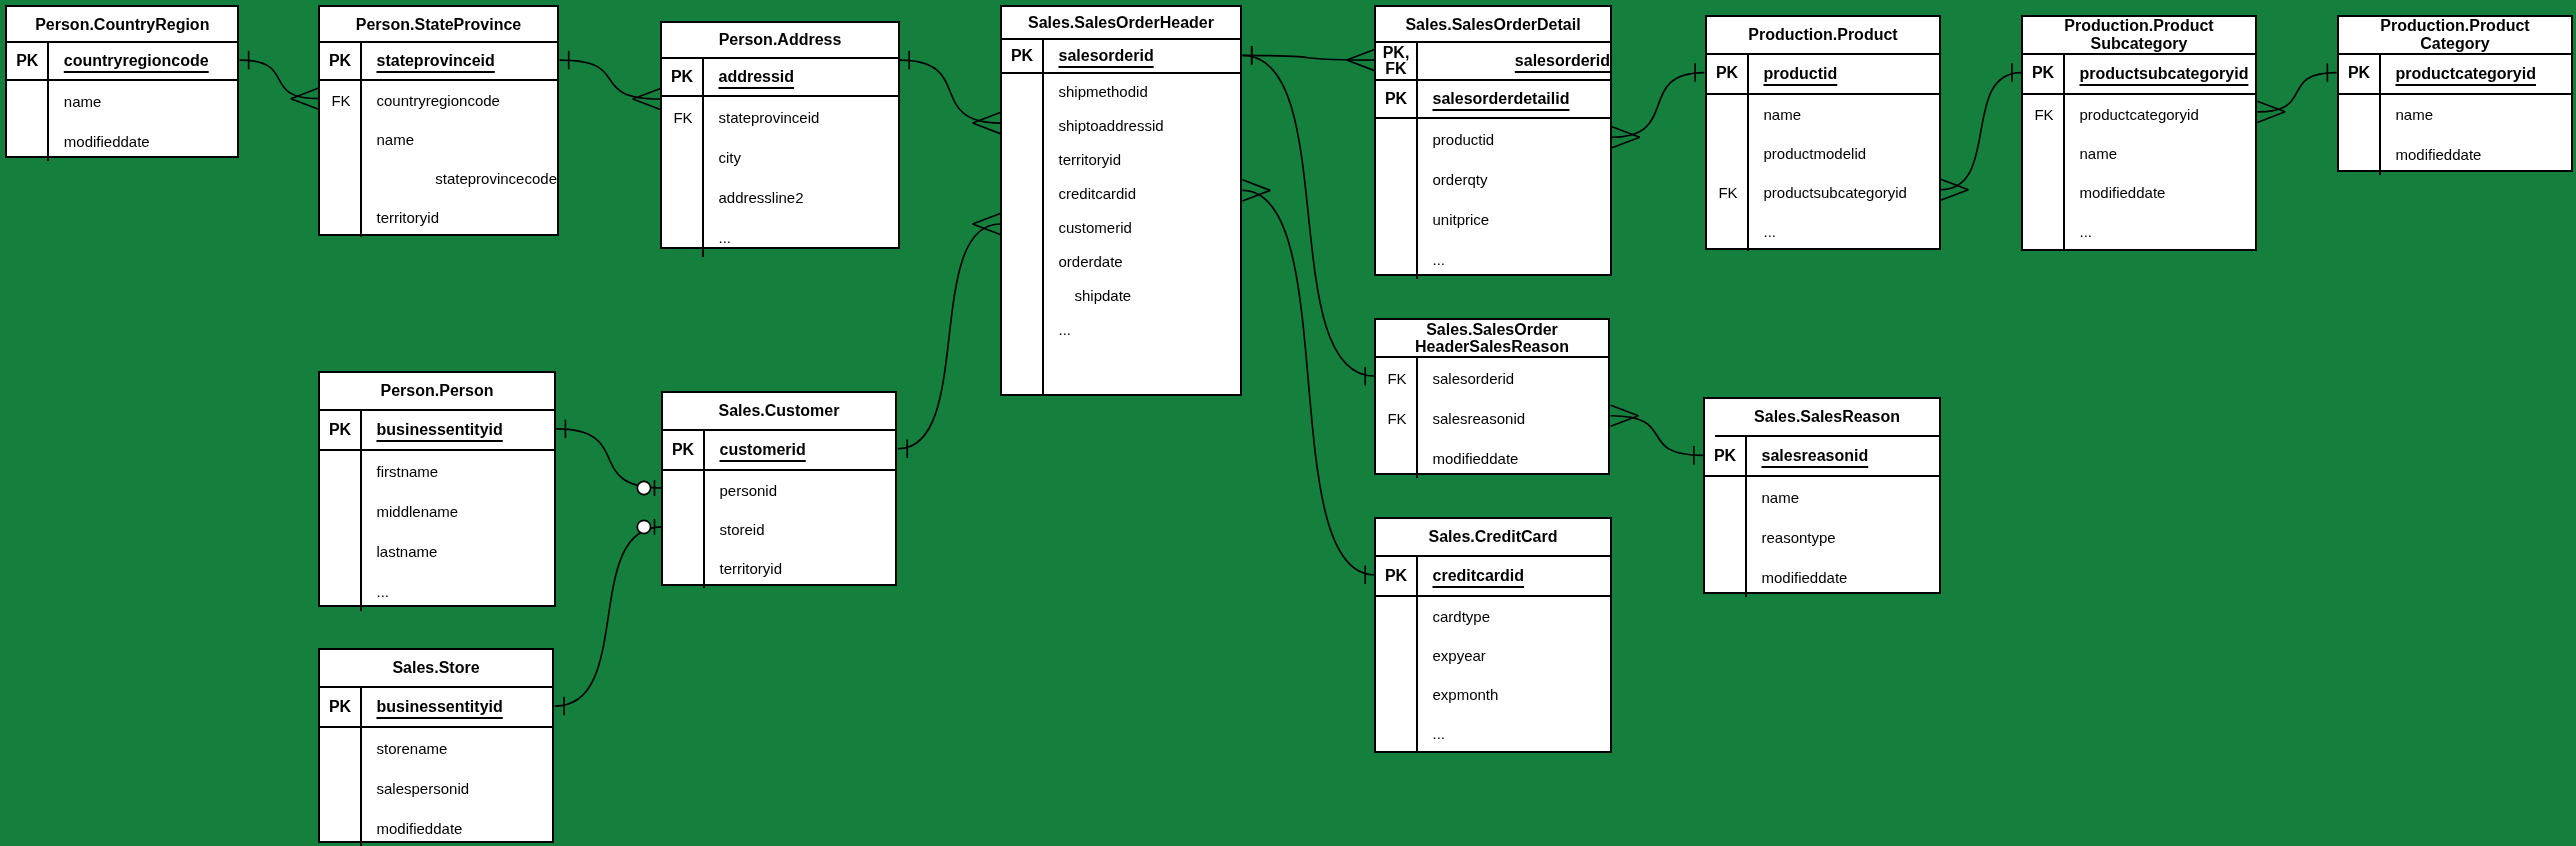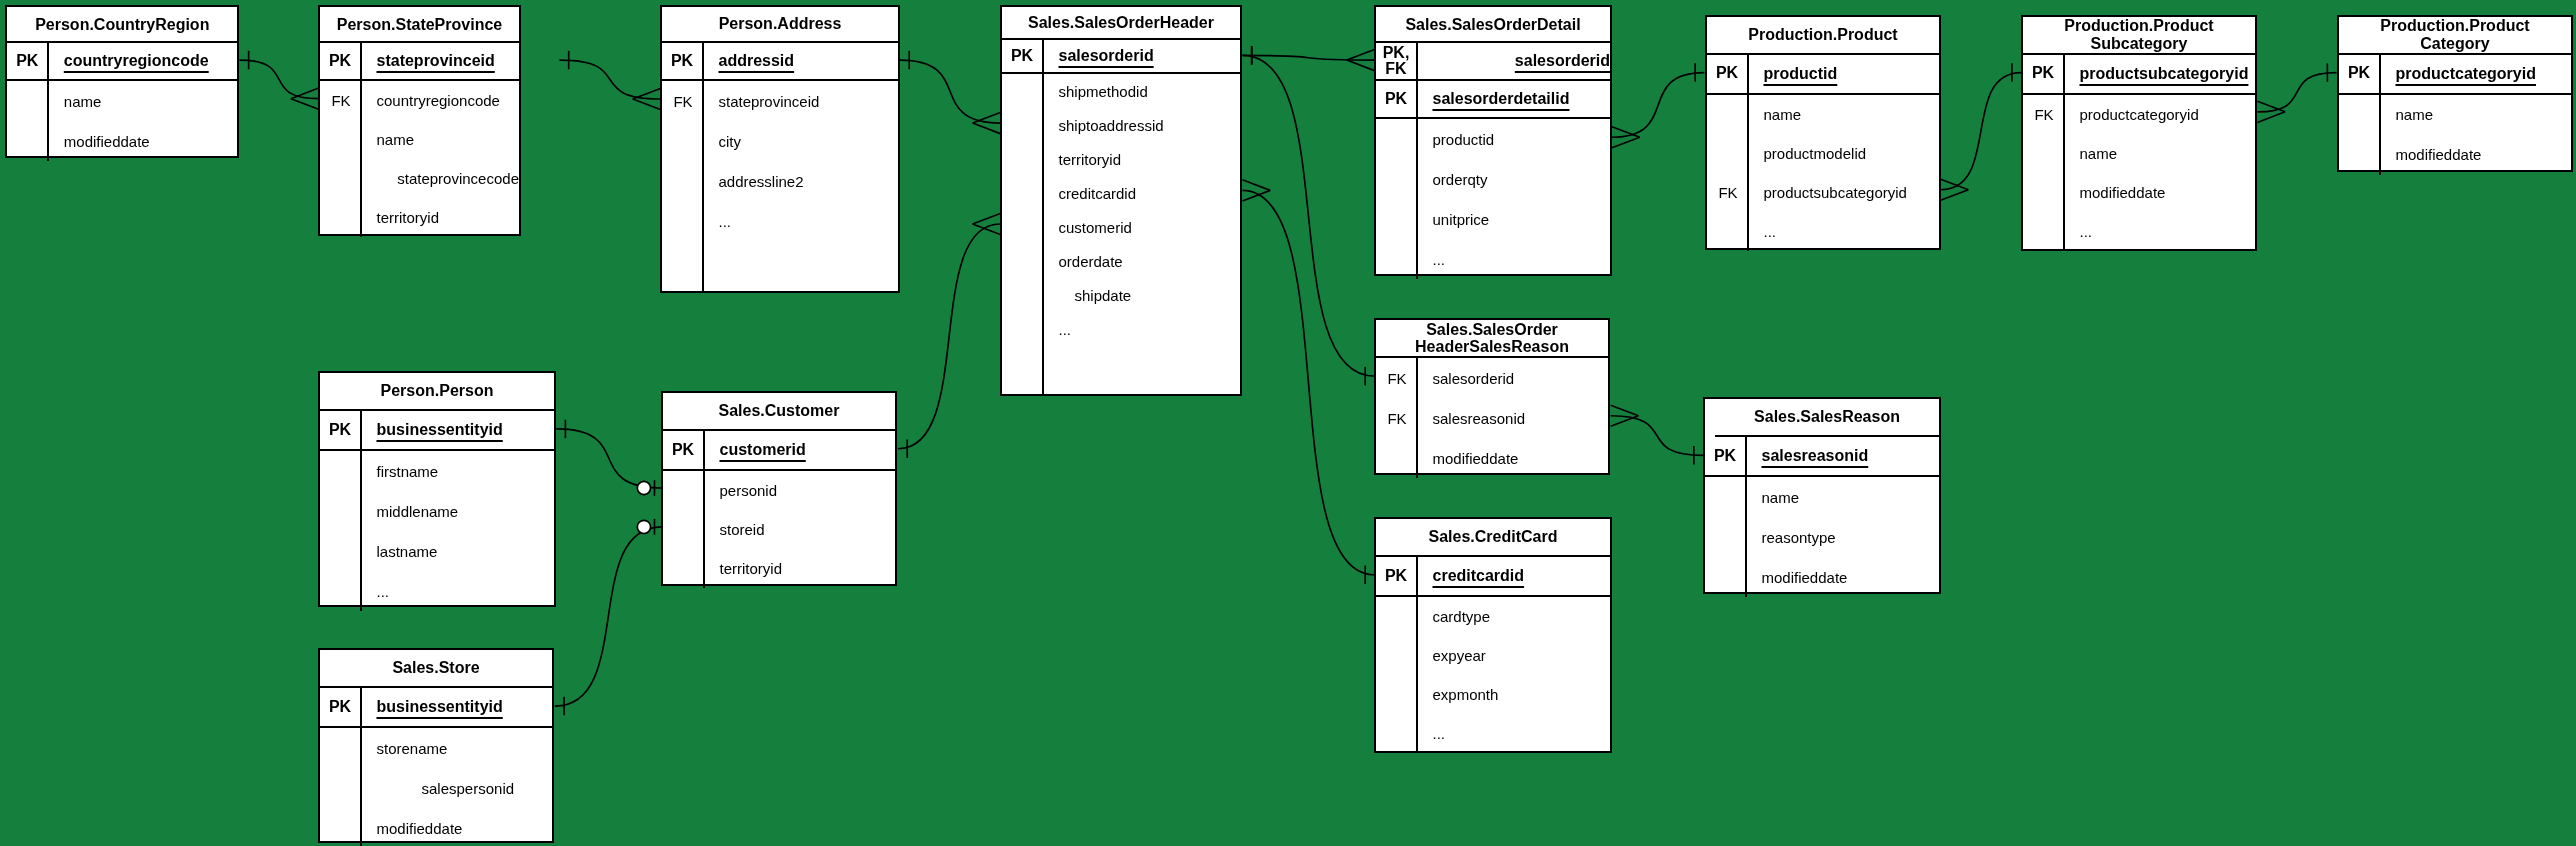--- a/index.html
+++ b/index.html
@@ -166,21 +166,21 @@
         <div class="arow" style="height: 40px;">
           <div class="acell"></div>
           <div class="aname">name</div>
         </div>
         <div class="arow" style="height: 40px;">
           <div class="acell"></div>
           <div class="aname">modifieddate</div>
         </div>
       </div>
     </div>
-    <div class="etable" style="left: 318px; top: 5.3px; width: 203px; height: 231px;">
+    <div class="etable" style="left: 318px; top: 5.3px; width: 241px; height: 231px;">
       <div class="etitle" style="height: 36px;">
         <div>Person.StateProvince</div>
       </div>
       <div class="krow" style="height: 38px;">
         <div class="kcell">PK</div>
         <div class="kname">stateprovinceid</div>
       </div>
       <div class="eattrs">
         <div class="arow" style="height: 39px;">
           <div class="acell">FK</div>
@@ -193,21 +193,21 @@
         <div class="arow" style="height: 39px; justify-content: space-between;">
           <div class="acell"></div>
           <div class="aname">stateprovincecode</div>
         </div>
         <div class="arow" style="height: 39px;">
           <div class="acell"></div>
           <div class="aname">territoryid</div>
         </div>
       </div>
     </div>
-    <div class="etable" style="left: 660px; top: 5px; width: 240px; height: 288px;">
+    <div class="etable" style="left: 660px; top: 21px; width: 240px; height: 228px;">
       <div class="etitle" style="height: 36px;">
         <div>Person.Address</div>
       </div>
       <div class="krow" style="height: 38px;">
         <div class="kcell">PK</div>
         <div class="kname">addressid</div>
       </div>
       <div class="eattrs">
         <div class="arow" style="height: 40px;">
           <div class="acell">FK</div>
@@ -433,21 +433,21 @@
       </div>
       <div class="krow" style="height: 40px;">
         <div class="kcell">PK</div>
         <div class="kname">businessentityid</div>
       </div>
       <div class="eattrs">
         <div class="arow" style="height: 40px;">
           <div class="acell"></div>
           <div class="aname">storename</div>
         </div>
-        <div class="arow" style="height: 40px; gap: 45px;">
+        <div class="arow" style="height: 40px;">
           <div class="acell"></div>
           <div class="aname">salespersonid</div>
         </div>
         <div class="arow" style="height: 40px;">
           <div class="acell"></div>
           <div class="aname">modifieddate</div>
         </div>
       </div>
     </div>
     <div class="etable" style="left: 1374px; top: 318px; width: 236px; height: 157px;">

